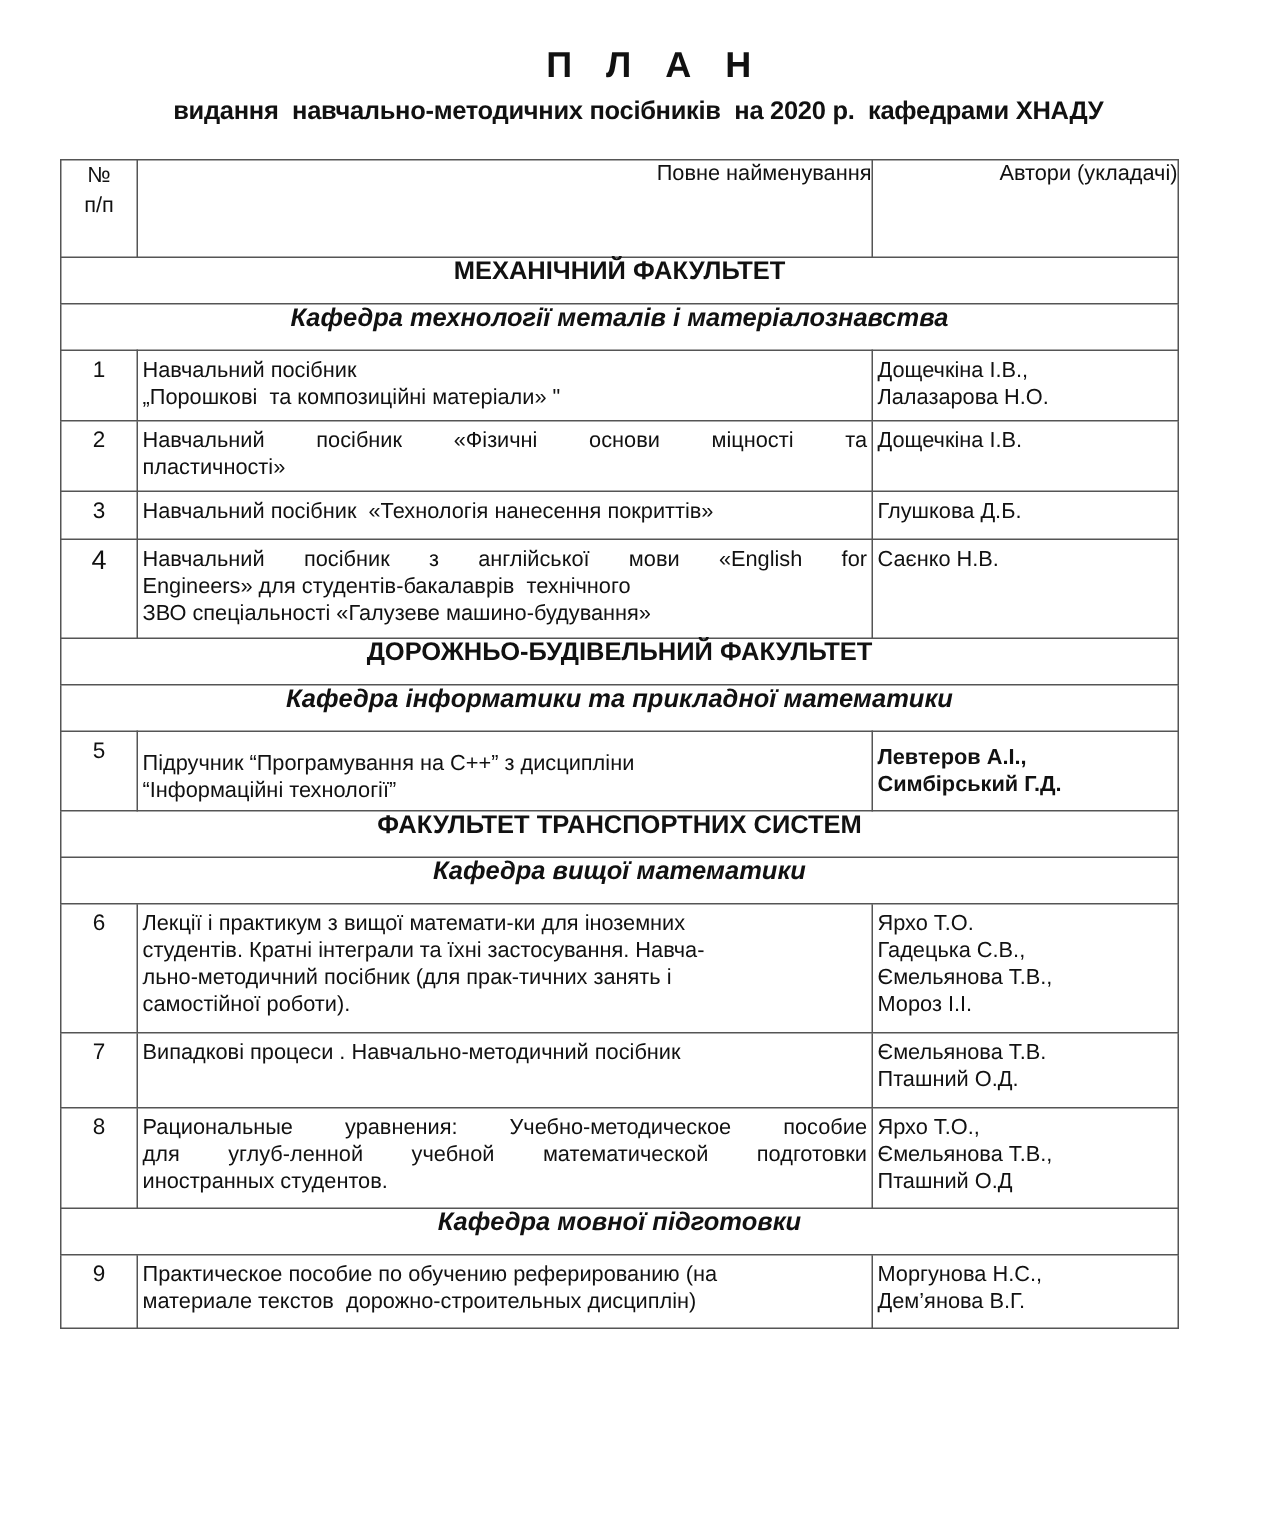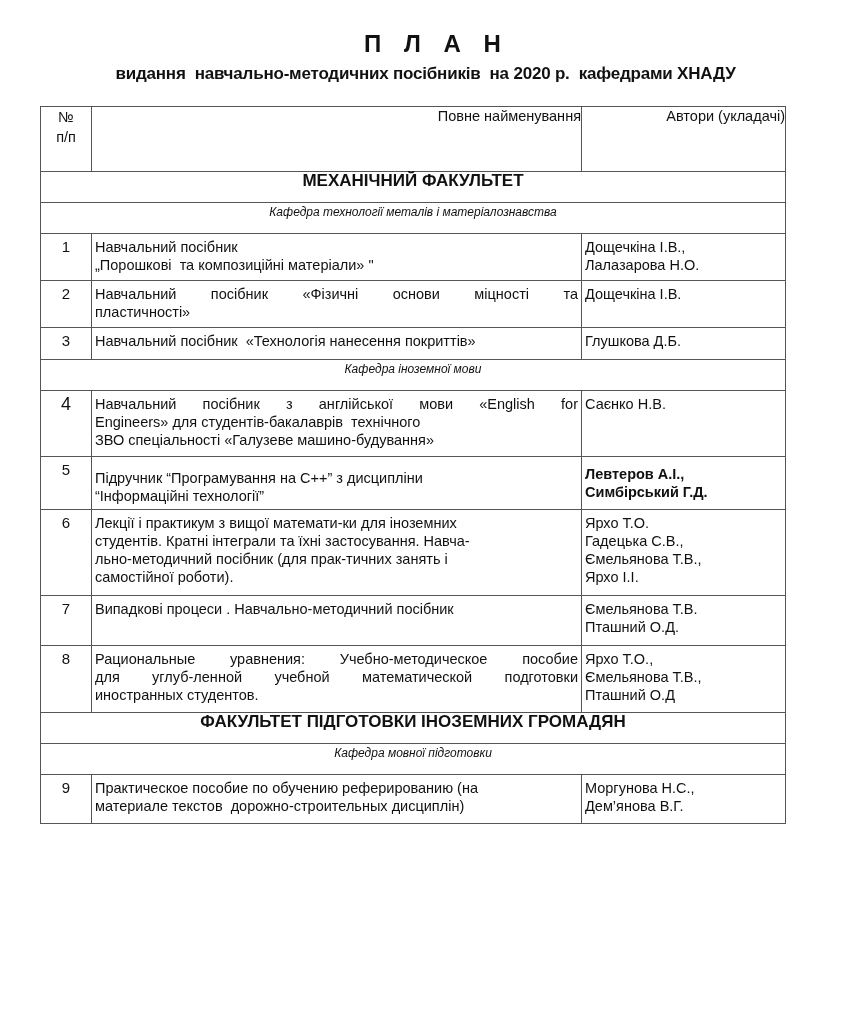--- a/index.html
+++ b/index.html
@@ -29,21 +29,21 @@
   col.c-num { width: 51px; }
   col.c-title { width: 490px; }
   col.c-auth { width: 204px; }
   .hdr td { height: 64px; vertical-align: middle; }
   .hdr .num { text-align: center; line-height: 20px; }
   .hdr .ttl, .hdr .aut { text-align: right; }
   .fac td {
     text-align: center; font-weight: bold; font-size: 17px; height: 30px; vertical-align: middle; margin-top: 23px;
   }
   .dep td {
-    text-align: center; font-weight: normal; font-style: italic; font-size: 12px; height: 30px; vertical-align: middle;
+    text-align: center; font-weight: bold; font-style: italic; font-size: 17px; height: 30px; vertical-align: middle;
   }
   .item .num { text-align: center; padding-top: 4px; font-size: 15px; }
   .item .ttl { padding: 4px 3px 2px 3px; text-align: justify; }
   .item .aut { padding: 4px 3px 2px 3px; }
   .line { display: block; white-space: pre; }
   .just { display: block; text-align: justify; text-align-last: justify; }
 </style>
 </head>
 <body>
 
@@ -95,60 +95,69 @@
     </tr>
     <tr class="item" style="height:32px">
       <td class="num">3</td>
       <td class="ttl">
         <span class="line">Навчальний посібник  «Технологія нанесення покриттів»</span>
       </td>
       <td class="aut">
         <span class="line">Глушкова Д.Б.</span>
       </td>
     </tr>
-    <tr class="dep">
-        <td colspan="3">Кафедра іноземної мови</td>
-      </tr>
     <tr class="item" style="height:66px">
       <td class="num" style="font-size:18px;">4</td>
       <td class="ttl">
         <span class="just">Навчальний посібник з англійської мови «English for</span>
         <span class="line">Engineers» для студентів-бакалаврів  технічного</span>
         <span class="line">ЗВО спеціальності «Галузеве машино-будування»</span>
       </td>
       <td class="aut">
         <span class="line">Саєнко Н.В.</span>
       </td>
     </tr>
 
+    <tr class="fac">
+        <td colspan="3">ДОРОЖНЬО-БУДІВЕЛЬНИЙ ФАКУЛЬТЕТ</td>
+      </tr>
+    <tr class="dep">
+        <td colspan="3">Кафедра інформатики та прикладної математики</td>
+      </tr>
     <tr class="item" style="height:53px">
       <td class="num">5</td>
       <td class="ttl" style="padding-top:12px;">
         <span class="line">Підручник “Програмування на С++” з дисципліни</span>
         <span class="line">“Інформаційні технології”</span>
       </td>
       <td class="aut" style="padding-top:8px;font-weight:bold;">
         <span class="line">Левтеров А.І.,</span>
         <span class="line">Симбірський Г.Д.</span>
       </td>
     </tr>
 
+    <tr class="fac">
+        <td colspan="3">ФАКУЛЬТЕТ  ТРАНСПОРТНИХ  СИСТЕМ</td>
+      </tr>
+    <tr class="dep">
+        <td colspan="3">Кафедра вищої математики</td>
+      </tr>
     <tr class="item" style="height:86px">
       <td class="num">6</td>
       <td class="ttl">
         <span class="line">Лекції і практикум з вищої математи-ки для іноземних</span>
         <span class="line">студентів. Кратні інтеграли та їхні застосування. Навча-</span>
         <span class="line">льно-методичний посібник (для прак-тичних занять і</span>
         <span class="line">самостійної роботи).</span>
       </td>
       <td class="aut">
         <span class="line">Ярхо Т.О.</span>
         <span class="line">Гадецька С.В.,</span>
         <span class="line">Ємельянова Т.В.,</span>
-        <span class="line">Ярхо І.І.</span>
+        <span class="line">Мороз І.І.</span>
       </td>
     </tr>
     <tr class="item" style="height:50px">
       <td class="num">7</td>
       <td class="ttl">
         <span class="line">Випадкові процеси . Навчально-методичний посібник</span>
       </td>
       <td class="aut">
         <span class="line">Ємельянова Т.В.</span>
         <span class="line">Пташний О.Д.</span>
@@ -161,23 +170,20 @@
         <span class="just">для углуб-ленной учебной математической подготовки</span>
         <span class="line">иностранных студентов.</span>
       </td>
       <td class="aut">
         <span class="line">Ярхо Т.О.,</span>
         <span class="line">Ємельянова Т.В.,</span>
         <span class="line">Пташний О.Д</span>
       </td>
     </tr>
 
-    <tr class="fac">
-        <td colspan="3">ФАКУЛЬТЕТ ПІДГОТОВКИ ІНОЗЕМНИХ ГРОМАДЯН</td>
-      </tr>
     <tr class="dep">
         <td colspan="3">Кафедра мовної підготовки</td>
       </tr>
     <tr class="item" style="height:49px">
       <td class="num">9</td>
       <td class="ttl">
         <span class="line">Практическое пособие по обучению реферированию (на</span>
         <span class="line">материале текстов  дорожно-строительных дисциплін)</span>
       </td>
       <td class="aut">

